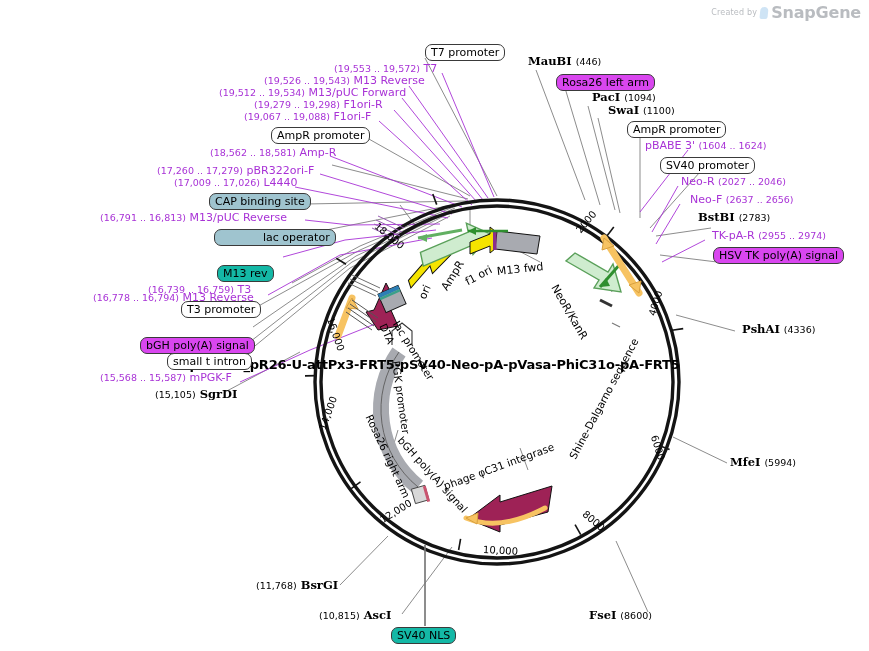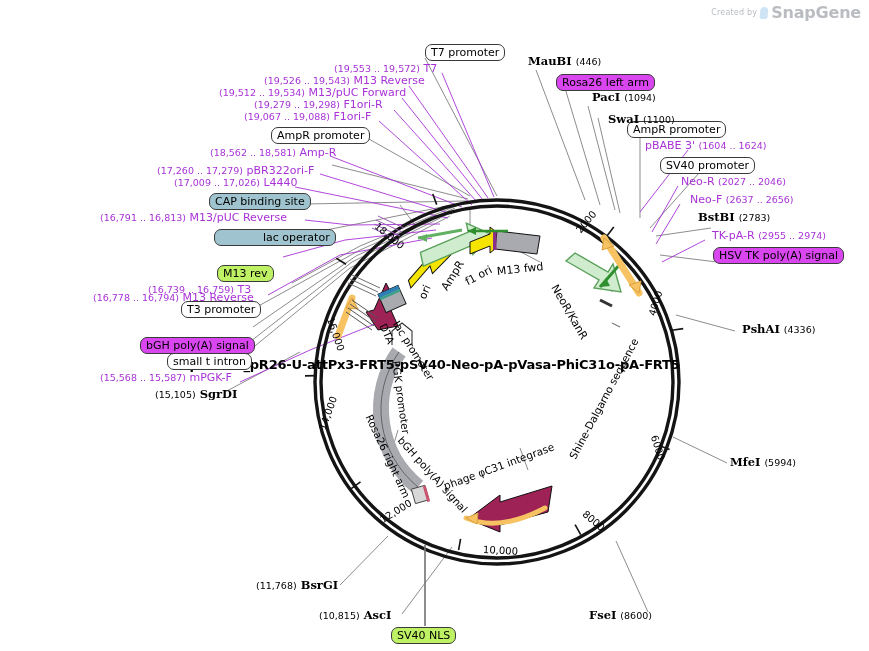--- a/index.html
+++ b/index.html
@@ -27,21 +27,21 @@
        font-family:"DejaVu Serif","Liberation Serif",serif;}
   .enz .pos{font-weight:400;font-size:9.5px;
        font-family:"DejaVu Sans","Liberation Sans",sans-serif;}
 
   
   .chip{position:absolute;white-space:nowrap;font-size:11px;line-height:1;
         border:1px solid #3a3a3a;border-radius:7px;padding:1.5px 5px 2.5px;
         background:#ffffff;color:#000;}
   .chip.gray{background:#d946ef;}
   .chip.teal{background:#9fc4cf;}
-  .chip.pink{background:#bef264;}
+  .chip.pink{background:#14b8a6;}
   .chip.white{background:#ffffff;}
 
   
   #leaders{position:absolute;inset:0;}
 
   
   #title{position:absolute;left:0;right:0;top:357px;text-align:center;
          font-size:13px;font-weight:700;color:#000;letter-spacing:-.2px;}
   #bp{position:absolute;left:0;right:0;top:371px;text-align:center;
       font-size:12px;color:#000;}
@@ -324,21 +324,21 @@
   </div>
 
   <div class="lbl enz" style="left:528px;top:56px;">
     <span>MauBI</span>
     <span class="pos">(446)</span>
   </div>
   <div class="lbl enz" style="left:592px;top:92px;">
     <span>PacI</span>
     <span class="pos">(1094)</span>
   </div>
-  <div class="lbl enz" style="left:608px;top:114px;">
+  <div class="lbl enz" style="left:608px;top:105px;">
     <span>SwaI</span>
     <span class="pos">(1100)</span>
   </div>
   <div class="lbl enz" style="left:698px;top:212px;">
     <span>BstBI</span>
     <span class="pos">(2783)</span>
   </div>
   <div class="lbl enz" style="left:742px;top:324px;">
     <span>PshAI</span>
     <span class="pos">(4336)</span>

